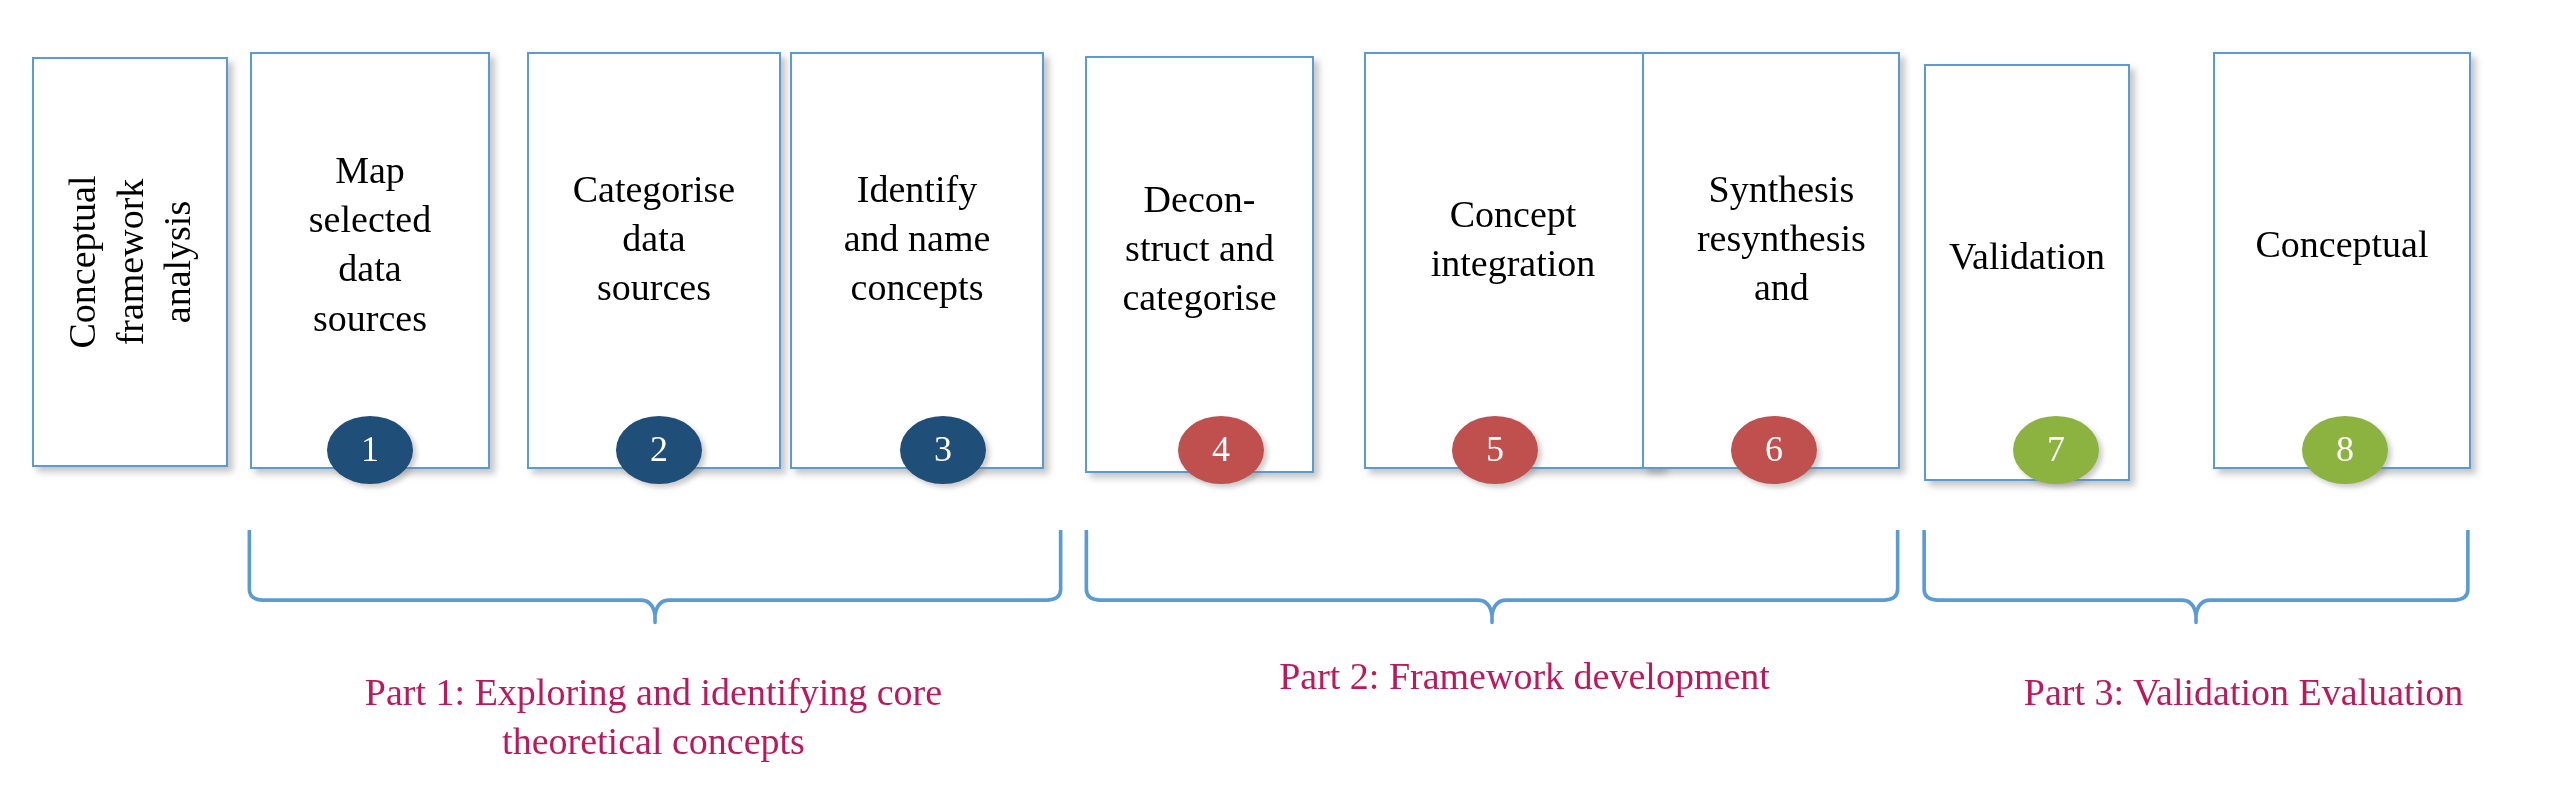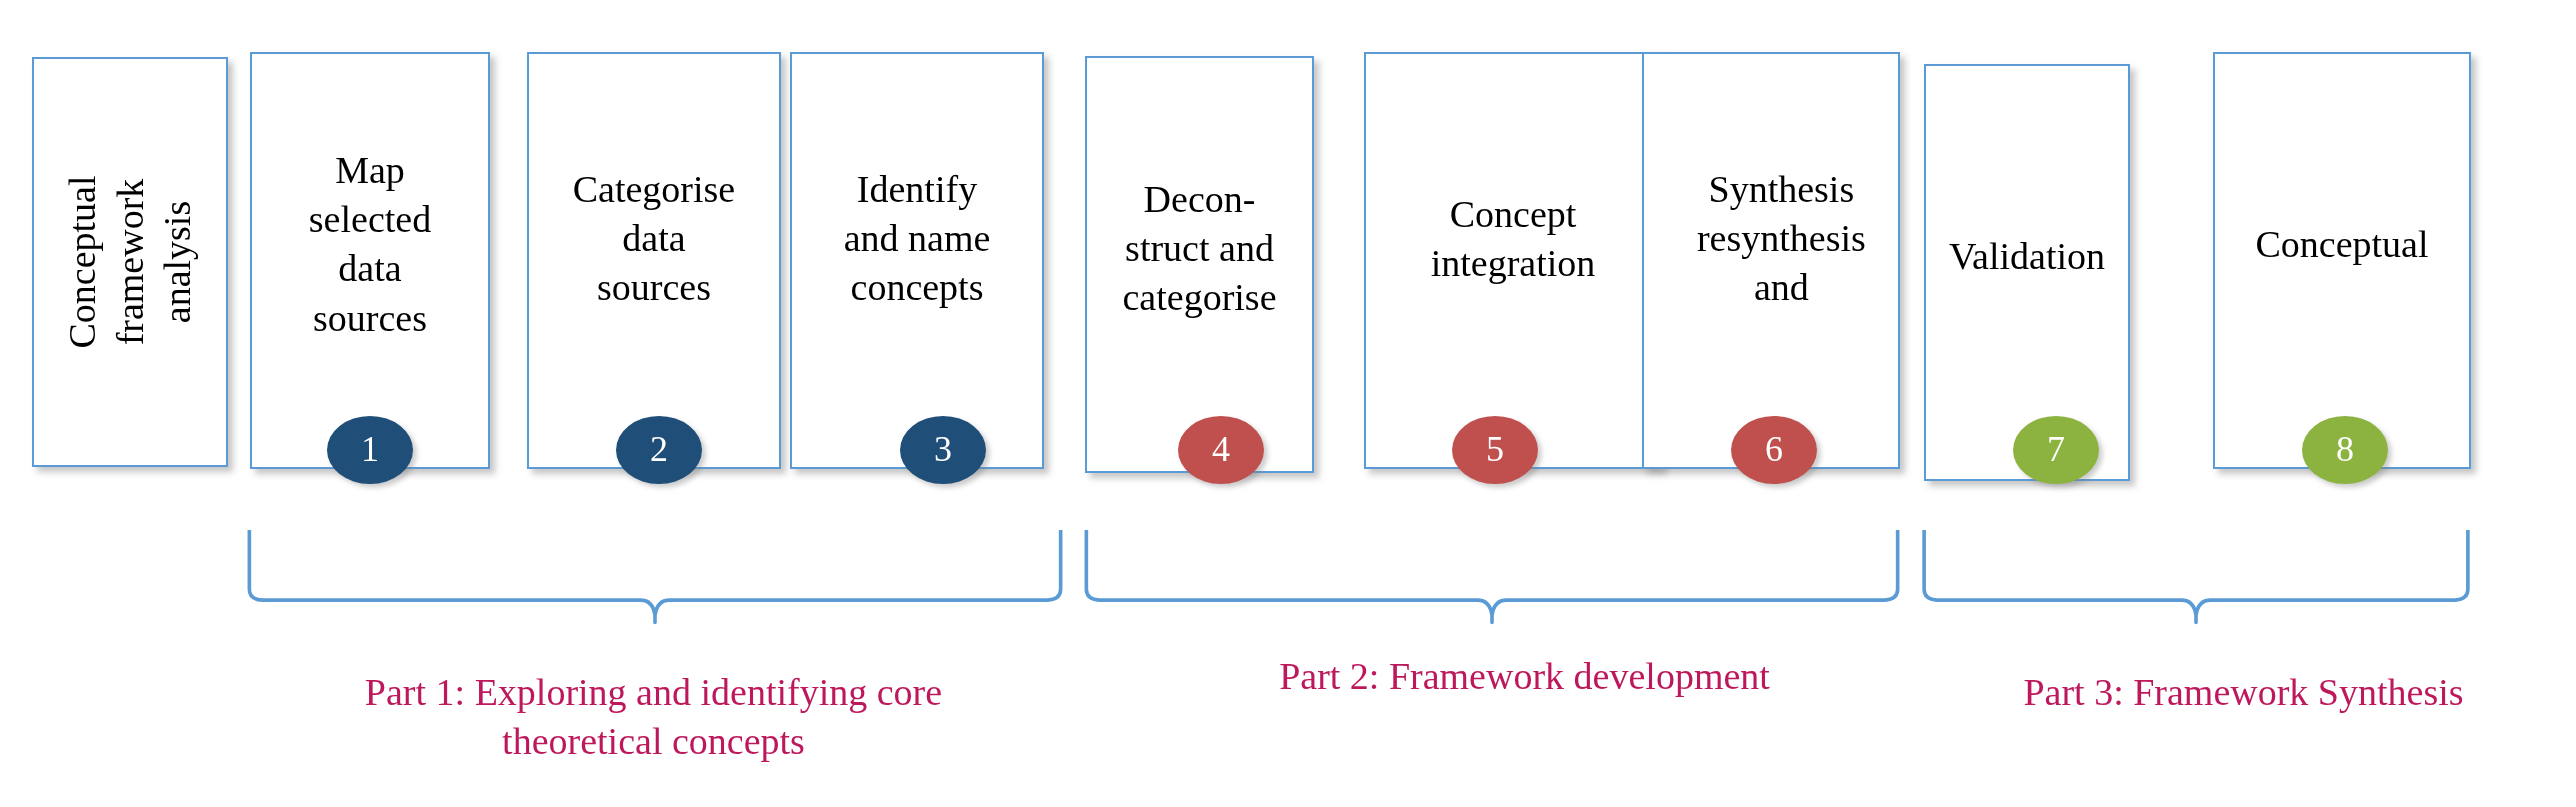--- a/index.html
+++ b/index.html
@@ -197,17 +197,17 @@
   <div class="part-caption" style="left:138px;top:668px;width:1031px;">
     <span class="cap-line">Part 1: Exploring and identifying core</span>
     <span class="cap-line">theoretical concepts</span>
   </div>
 
   <div class="part-caption" style="left:1154px;top:636px;width:741px;margin-top:16px;">
     <span class="cap-line">Part 2: Framework development</span>
   </div>
 
   <div class="part-caption" style="left:1917px;top:668px;width:653px;">
-    <span class="cap-line">Part 3: Framework  Synthesis</span>
+    <span class="cap-line">Part 3: Validation  Evaluation</span>
   </div>
 
 </div>
 
 
 </body></html>

